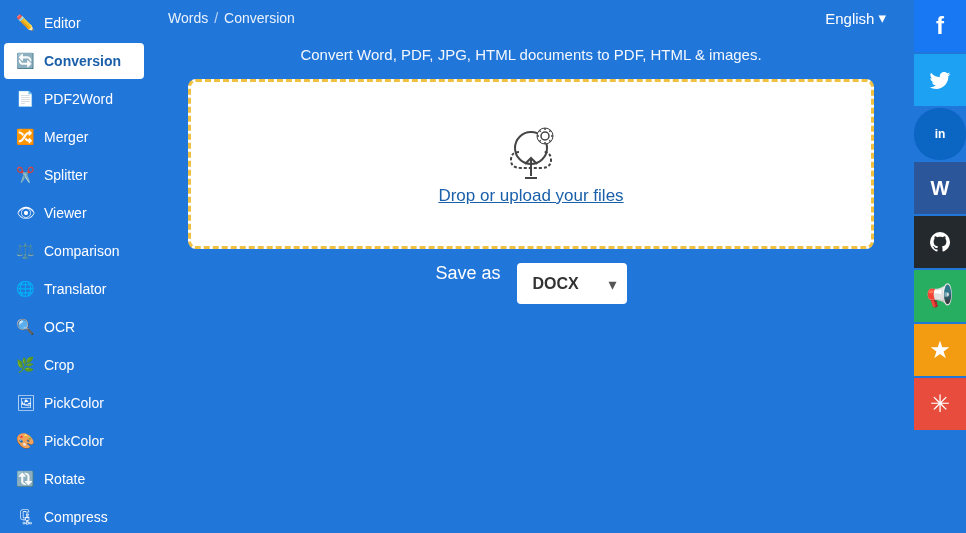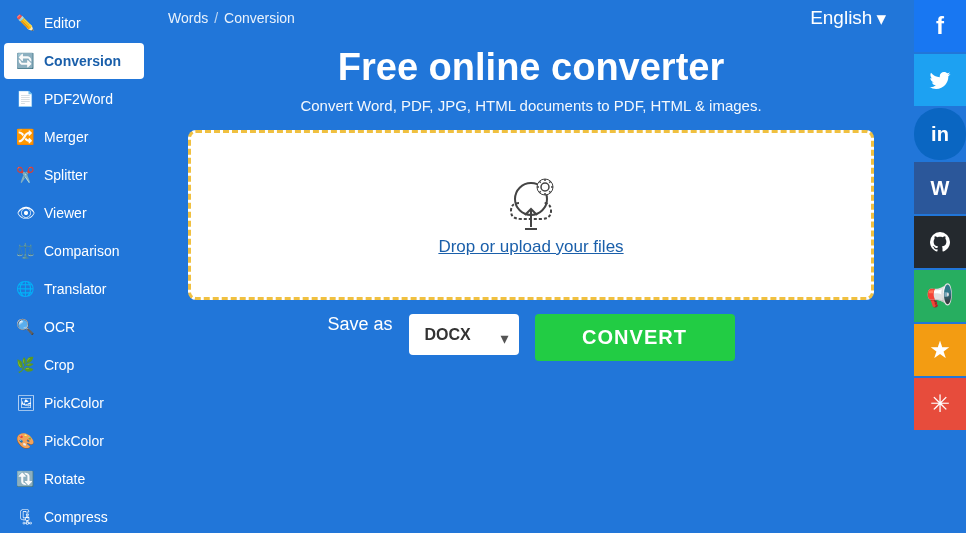--- a/index.html
+++ b/index.html
@@ -268,28 +268,27 @@
 </div>
 
 <div class="main">
 
   <div style="display:flex; justify-content:space-between; align-items:center;">
     <div class="breadcrumb">
       <span>Words</span>
       <span class="breadcrumb-separator">/</span>
       <span>Conversion</span>
     </div>
-    <div style="display:flex;gap:4px;font-size:19px;color:white;cursor:pointer;padding-right:8px;">
+    <div style="display:flex;align-items:center;gap:4px;font-size:15px;color:white;cursor:pointer;padding-right:8px;">
       <span>English</span>
       <span>▾</span>
     </div>
   </div>
 
   <div class="hero">
-    <h1>Free online converter</h1>
     <p>Convert Word, PDF, JPG, HTML documents to PDF, HTML &amp; images.</p>
   </div>
 
   <div class="upload-area">
     <svg class="upload-svg" viewBox="0 0 64 64" fill="none" xmlns="http://www.w3.org/2000/svg">
       <circle cx="32" cy="26" r="16" stroke="#444" stroke-width="2" fill="none"></circle>
       <path d="M20 30 Q12 30 12 38 Q12 46 22 46 L42 46 Q52 46 52 38 Q52 30 44 30" stroke="#444" stroke-width="2" fill="none" stroke-dasharray="3 2"></path>
       <path d="M26 42 L32 36 L38 42" stroke="#444" stroke-width="2" fill="none"></path>
       <path d="M32 36 L32 54" stroke="#444" stroke-width="2"></path>
       <path d="M26 56 L38 56" stroke="#444" stroke-width="2"></path>
@@ -306,32 +305,31 @@
     <span class="save-as-label">Save as</span>
     <div class="format-select-wrapper">
       <select>
         <option>DOCX</option>
         <option>PDF</option>
         <option>HTML</option>
         <option>JPG</option>
         <option>PNG</option>
       </select>
     </div>
-    <button class="convert-btn">CONVERT</button>
   </div>
 </div>
 
 <div class="social-bar">
   <div class="social-btn facebook" style="font-weight:bold;font-size:24px;">f</div>
   <div class="social-btn twitter">
     <svg width="24" height="24" viewBox="0 0 24 24" fill="white">
         <path d="M22.46 6c-.77.35-1.6.58-2.46.69.88-.53 1.56-1.37 1.88-2.38-.83.5-1.75.85-2.72 1.05C18.37 4.5 17.26 4 16 4c-2.35 0-4.27 1.92-4.27 4.29 0 .34.04.67.11.98C8.28 9.09 5.11 7.38 3 4.79c-.37.63-.58 1.37-.58 2.15 0 1.49.75 2.81 1.91 3.56-.71 0-1.37-.2-1.95-.5v.03c0 2.08 1.48 3.82 3.44 4.21a4.22 4.22 0 0 1-1.93.07 4.28 4.28 0 0 0 4 2.98 8.521 8.521 0 0 1-5.33 1.84c-.34 0-.68-.02-1.02-.06C3.44 20.29 5.7 21 8.12 21 16 21 20.33 14.46 20.33 8.79c0-.19 0-.37-.01-.56.84-.6 1.56-1.36 2.14-2.23z"></path>
       </svg>
   </div>
-  <div class="social-btn linkedin" style="font-weight:bold;font-size:20px;border-radius:25px;">in</div>
+  <div class="social-btn linkedin" style="font-weight:bold;font-size:12px;border-radius:25px;">in</div>
   <div class="social-btn word" style="font-weight:bold;font-size:20px;">W</div>
   <div class="social-btn github">
     <svg width="24" height="24" viewBox="0 0 24 24" fill="white">
         <path d="M12 2A10 10 0 0 0 2 12c0 4.42 2.87 8.17 6.84 9.5.5.08.66-.23.66-.5v-1.69c-2.77.6-3.36-1.34-3.36-1.34-.46-1.16-1.11-1.47-1.11-1.47-.91-.62.07-.6.07-.6 1 .07 1.53 1.03 1.53 1.03.87 1.52 2.34 1.07 2.91.83.09-.65.35-1.09.63-1.34-2.22-.25-4.55-1.11-4.55-4.92 0-1.11.38-2 1.03-2.71-.1-.25-.45-1.29.1-2.64 0 0 .84-.27 2.75 1.02.79-.22 1.65-.33 2.5-.33.85 0 1.71.11 2.5.33 1.91-1.29 2.75-1.02 2.75-1.02.55 1.35.2 2.39.1 2.64.65.71 1.03 1.6 1.03 2.71 0 3.82-2.34 4.66-4.57 4.91.36.31.69.92.69 1.85V21c0 .27.16.59.67.5C19.14 20.16 22 16.42 22 12A10 10 0 0 0 12 2z"></path>
       </svg>
   </div>
   <div class="social-btn megaphone" style="font-size:22px;">📢</div>
   <div class="social-btn star" style="font-size:24px;">★</div>
   <div class="social-btn asterisk" style="font-size:24px;">✳</div>
 </div>

